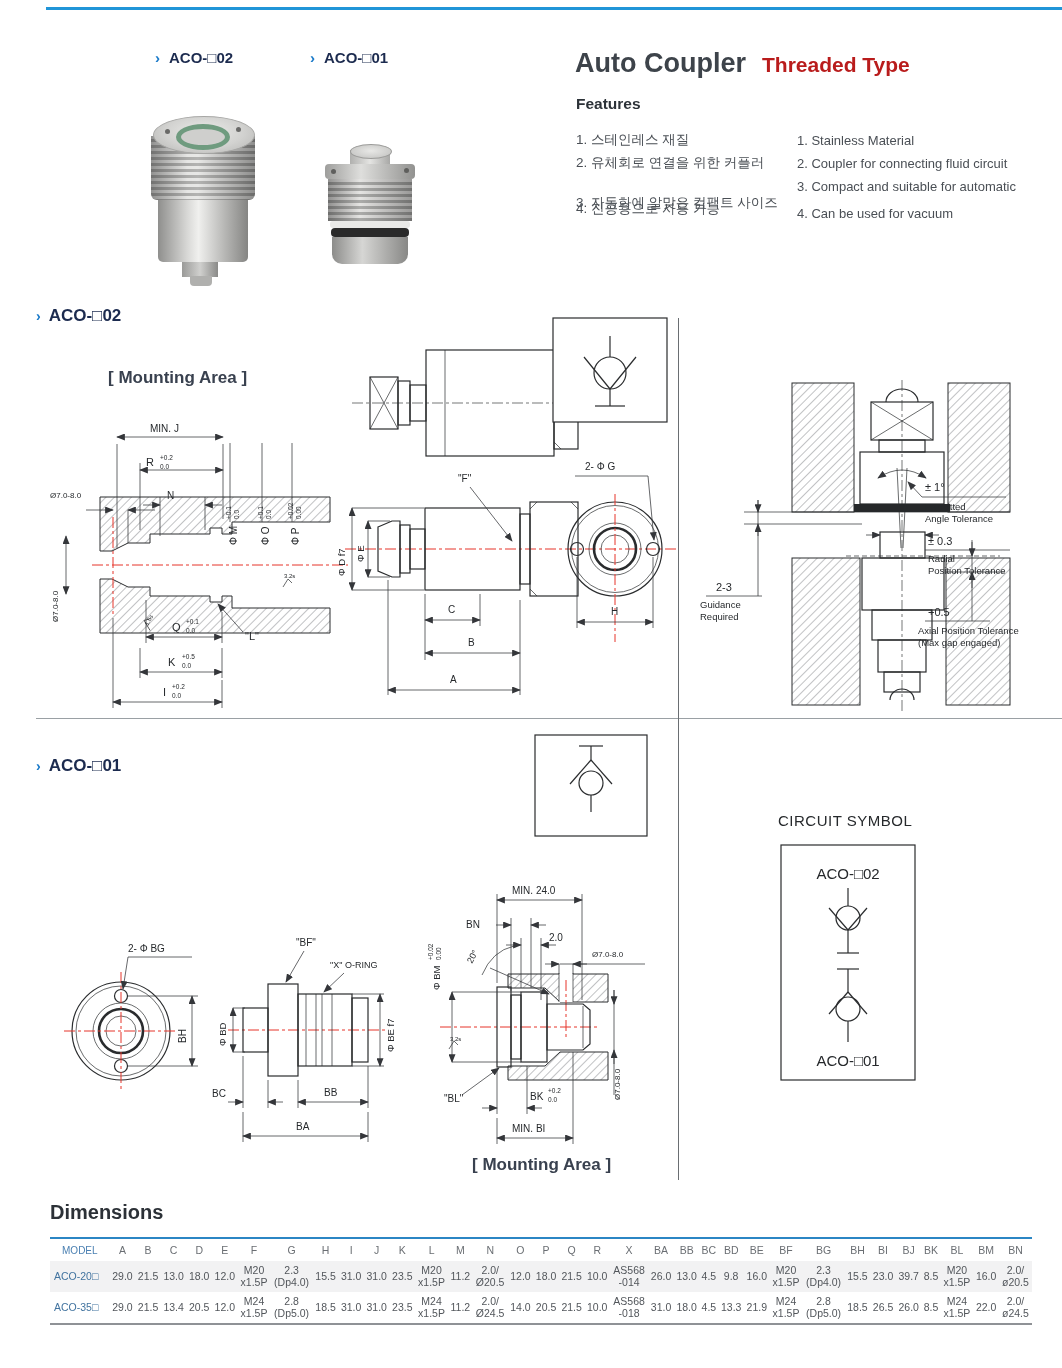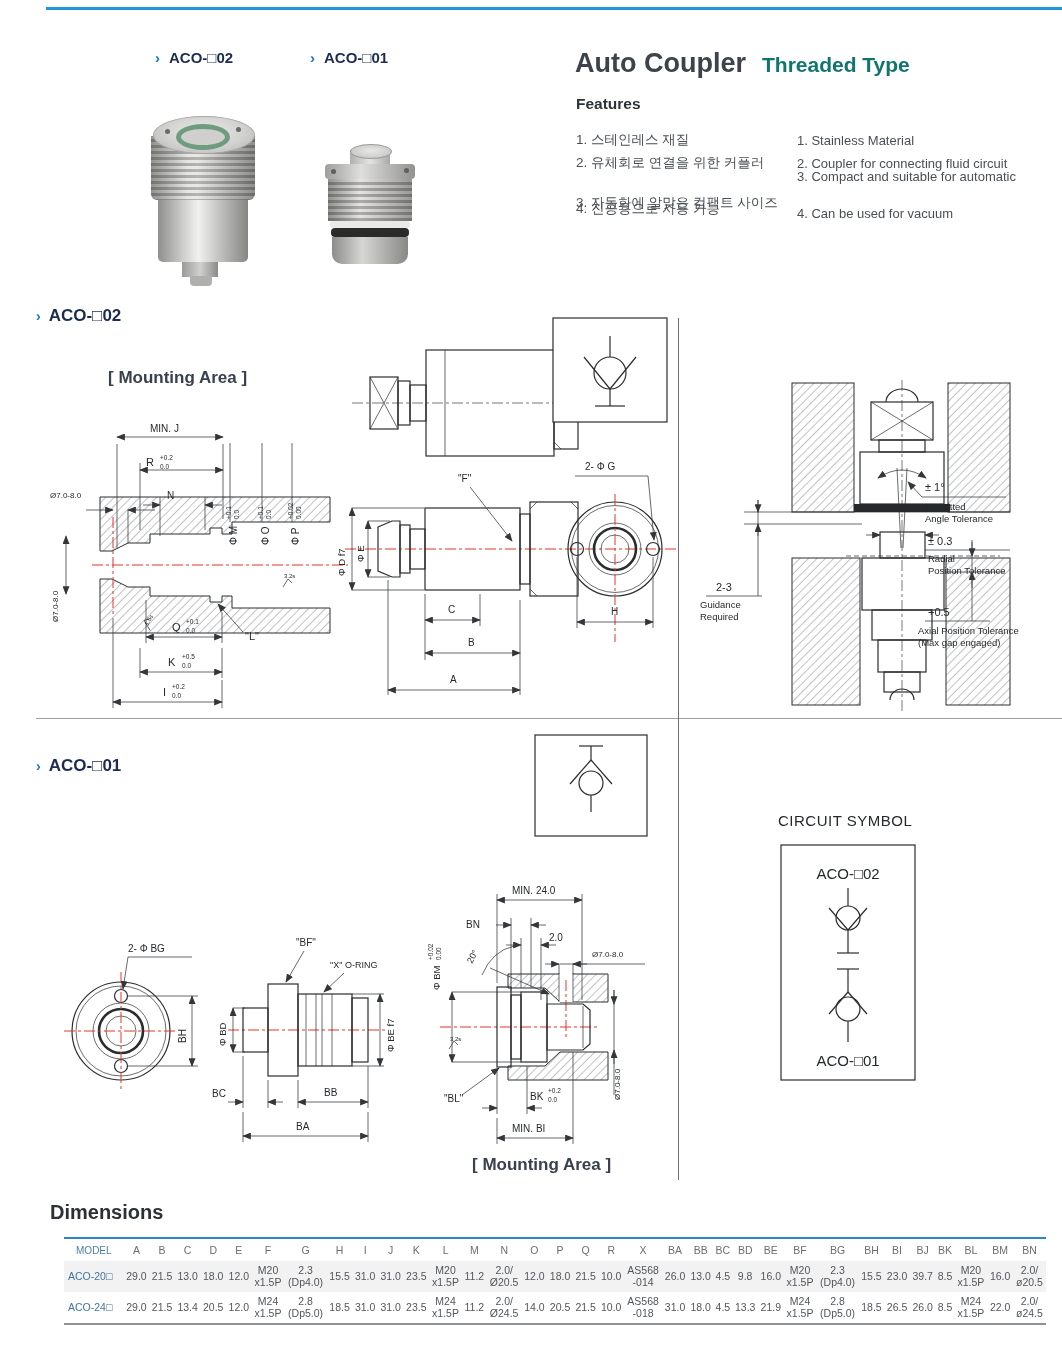--- a/index.html
+++ b/index.html
@@ -3,36 +3,36 @@
 <meta charset="utf-8">
 <style>
   html,body{margin:0;padding:0;background:#fff;}
   .page{position:relative;width:1062px;height:1352px;background:#fff;
         font-family:"Liberation Sans",sans-serif;overflow:hidden;}
   .toprule{position:absolute;left:46px;top:7px;width:1016px;height:3px;background:#2095d8;}
   .prod-label{position:absolute;font-size:15px;font-weight:bold;color:#1c2b4f;white-space:nowrap;}
   .prod-label .chev{color:#1a7ac9;margin-right:9px;font-weight:bold;}
   .title-block{position:absolute;left:575px;top:48px;display:flex;align-items:baseline;white-space:nowrap;}
   .title{font-size:27px;font-weight:bold;color:#3d434a;}
-  .subtitle{font-size:21px;color:#0f766e;margin-left:16px;font-weight:bold;}
+  .subtitle{font-size:21px;color:#b91c1c;margin-left:16px;font-weight:bold;}
   .features-h{position:absolute;left:576px;top:95px;font-size:15.5px;font-weight:bold;color:#2c3238;}
   .fline{position:absolute;font-size:13.5px;color:#4a4f55;white-space:nowrap;}
   .fline.en{font-size:13px;}
   .sec-head{position:absolute;font-size:17px;font-weight:bold;color:#1c2b4f;white-space:nowrap;}
   .sec-head .chev{color:#1a7ac9;margin-right:8px;font-size:14px;}
   .mount-label{position:absolute;font-size:17px;font-weight:bold;color:#39414f;white-space:nowrap;}
   .circuit-title{position:absolute;left:778px;top:812px;font-size:15px;color:#26292c;letter-spacing:.5px;}
   .dim-head{position:absolute;left:50px;top:1201px;font-size:20px;font-weight:bold;color:#2c3137;}
   .divider-h{position:absolute;left:36px;top:718px;width:1026px;height:1px;background:#9aa0a4;}
   .divider-v{position:absolute;left:678px;top:318px;width:1px;height:862px;background:#6a6e72;}
   
   .photo{position:absolute;}
   .photo div{position:absolute;}
   
-  .tblwrap{position:absolute;left:64px;top:1237px;}
+  .tblwrap{position:absolute;left:50px;top:1237px;}
   table.dimtbl{border-collapse:collapse;width:982px;table-layout:auto;
     border-top:2px solid #2b86c4;border-bottom:2px solid #8f9296;}
   table.dimtbl th{font-weight:normal;color:#6a6e73;padding:5px 1px;font-size:10.5px;white-space:nowrap;}
   table.dimtbl th.model-col{color:#4b80b2;font-size:10px;}
   table.dimtbl td{color:#52565b;text-align:center;padding:3px 1px;white-space:pre-line;
     line-height:1.18;font-size:10.5px;}
   table.dimtbl td.model-cell{color:#41739f;white-space:nowrap;padding:3px 4px;text-align:left;}
   table.dimtbl tr.stripe td{background:#f2f2f3;}
   
   svg#drawings{position:absolute;left:0;top:0;pointer-events:none;}
@@ -96,21 +96,21 @@
     <span class="subtitle">Threaded Type</span>
   </div>
   <div class="features-h">Features</div>
 
   <div class="fline" style="left:576px;top:131px">1.  스테인레스 재질</div>
   <div class="fline" style="left:576px;top:154px">2.  유체회로 연결을 위한 커플러</div>
   <div class="fline" style="left:576px;top:194px">3.  자동화에 알맞은 컴팩트 사이즈</div>
   <div class="fline" style="left:576px;top:200px">4.  진공용으로 사용 가능</div>
   <div class="fline en" style="left:797px;top:133px">1. Stainless Material</div>
   <div class="fline en" style="left:797px;top:156px">2. Coupler for connecting fluid circuit</div>
-  <div class="fline en" style="left:797px;top:169px">3. Compact and suitable for automatic</div>
+  <div class="fline en" style="left:797px;top:179px">3. Compact and suitable for automatic</div>
   <div class="fline en" style="left:797px;top:206px">4. Can be used for vacuum</div>
 
   <div class="sec-head" style="left:36px;top:306px">
     <span class="chev">›</span><span>ACO-□02</span>
   </div>
   <div class="mount-label" style="left:108px;top:368px">[ Mounting Area ]</div>
 
   <div class="sec-head" style="left:36px;top:756px">
     <span class="chev">›</span><span>ACO-□01</span>
   </div>
@@ -616,21 +616,21 @@
             <td>23.0</td>
             <td>39.7</td>
             <td>8.5</td>
             <td>M20
 x1.5P</td>
             <td>16.0</td>
             <td>2.0/
 ø20.5</td>
           </tr>
           <tr>
-            <td class="model-cell">ACO-24□</td>
+            <td class="model-cell">ACO-35□</td>
             <td>29.0</td>
             <td>21.5</td>
             <td>13.4</td>
             <td>20.5</td>
             <td>12.0</td>
             <td>M24
 x1.5P</td>
             <td>2.8
 (Dp5.0)</td>
             <td>18.5</td>

